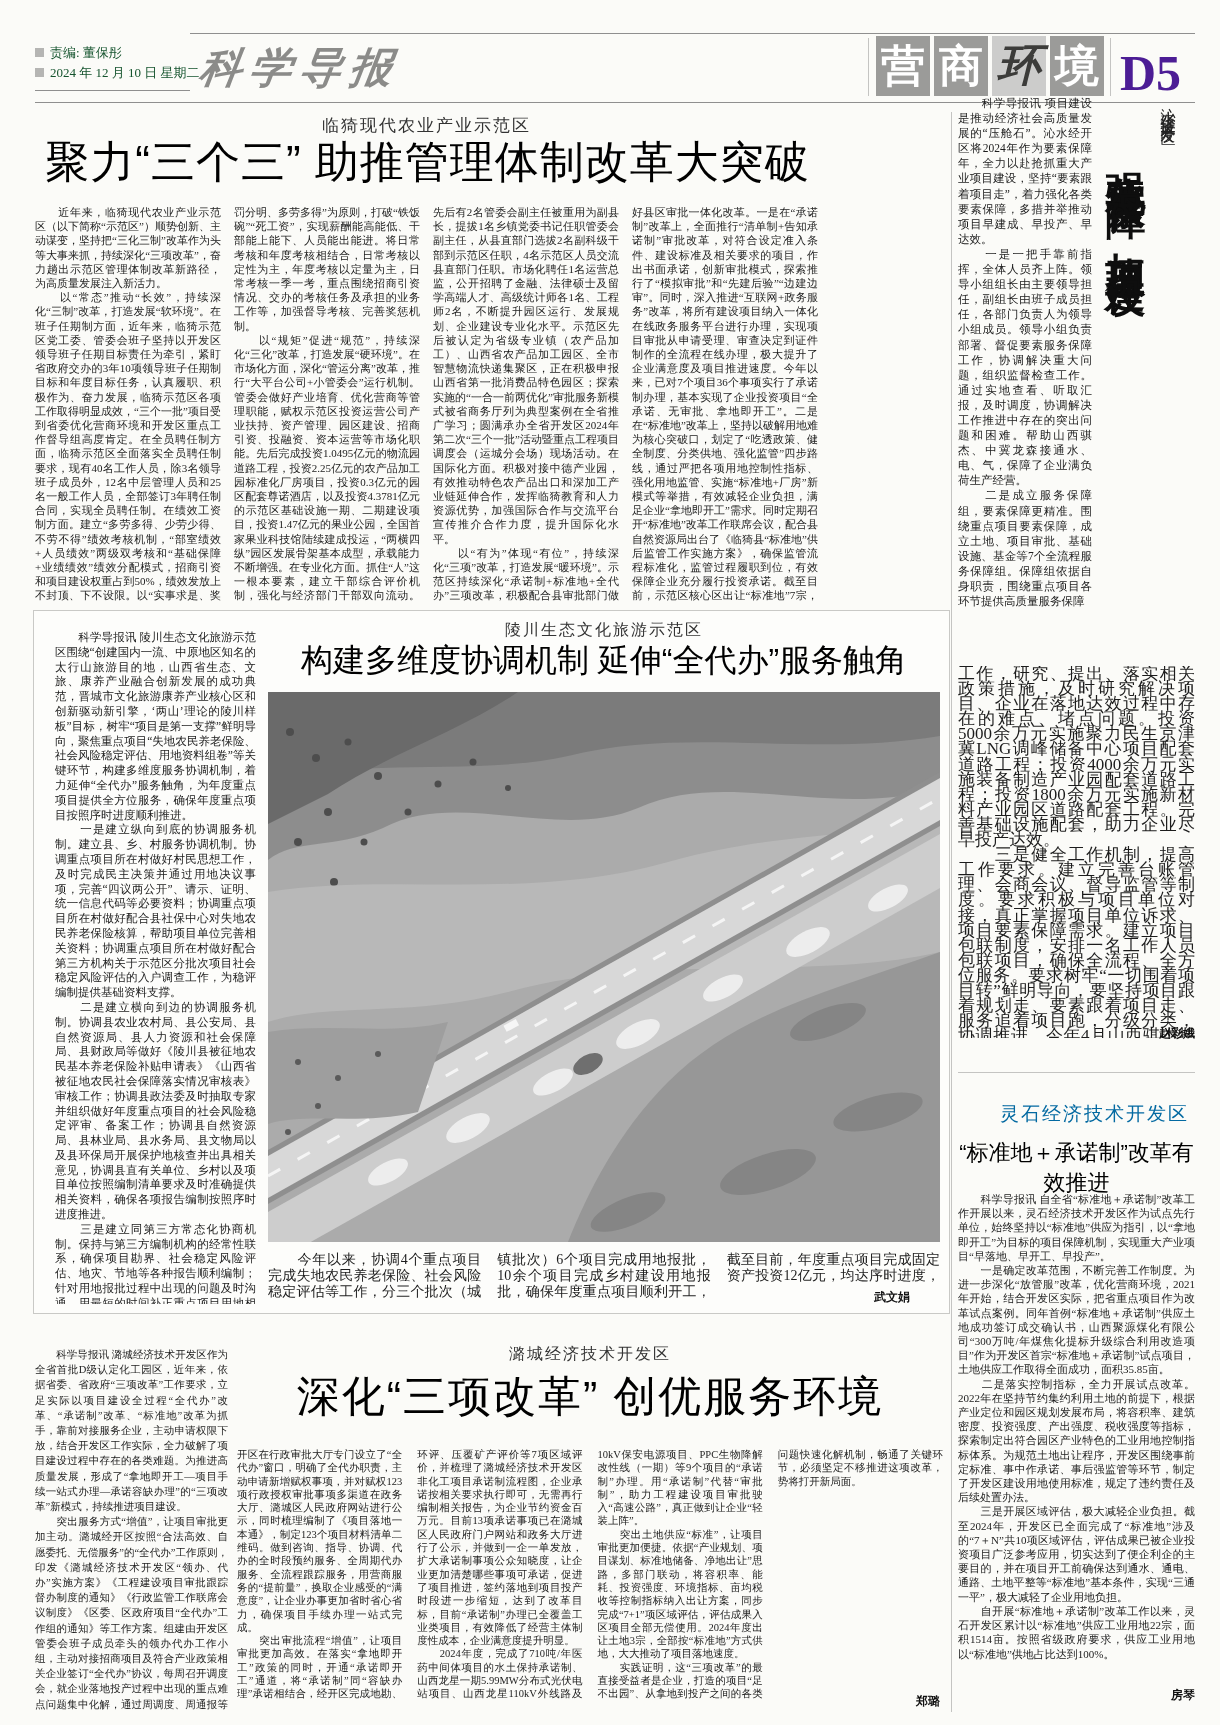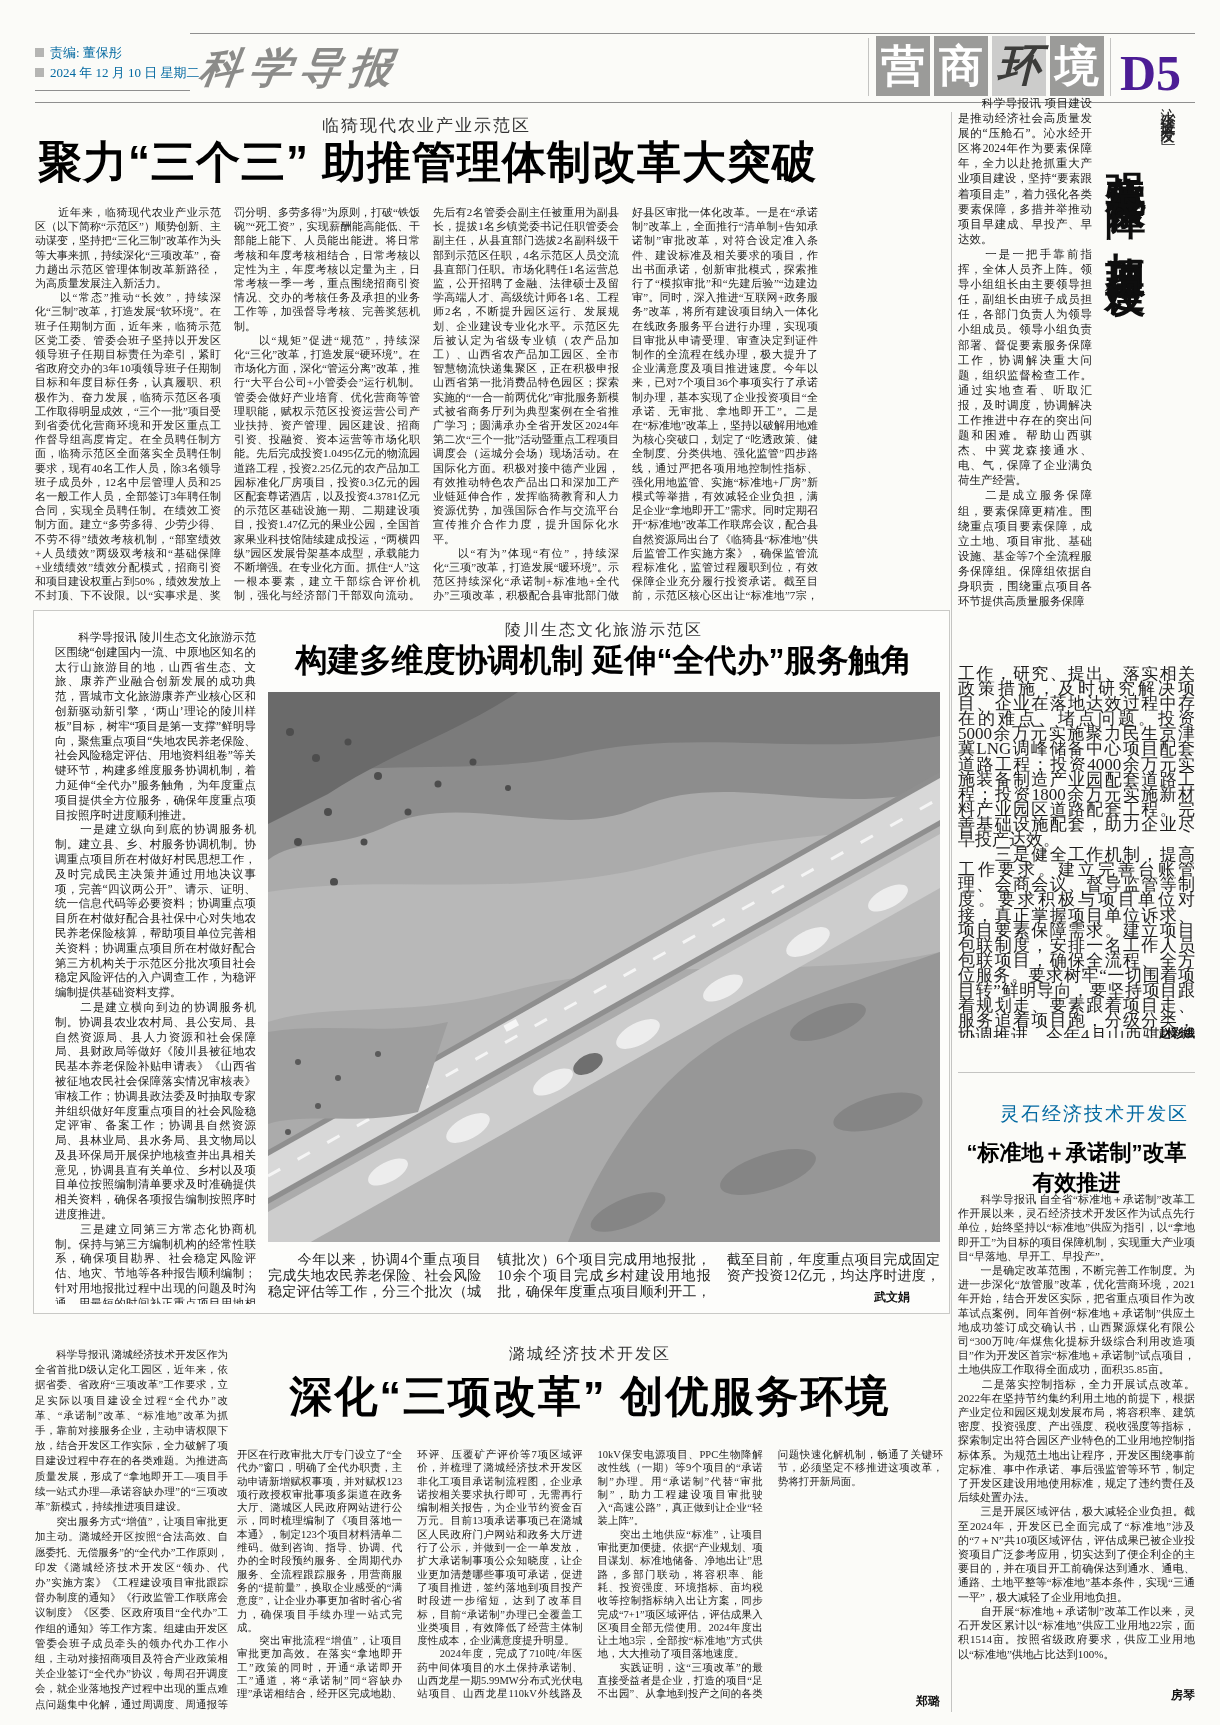--- a/index.html
+++ b/index.html
@@ -2,33 +2,33 @@
 <html><head>
 <meta charset="utf-8">
 <style>
   html,body{margin:0;padding:0;background:#e8e8e4;}
   .page{position:relative;width:1220px;height:1725px;background:#fbfbf8;margin:0 auto;
         font-family:"Liberation Serif","DejaVu Serif",serif;color:#1c1c1c;overflow:hidden;}
   .abs{position:absolute;}
   .rule{position:absolute;background:#8f8f8f;}
   .rule.light{background:#c4c4c2;}
   
-  .meta-line{font-size:13px;color:#0369a1;line-height:20px;white-space:nowrap;}
+  .meta-line{font-size:13px;color:#14532d;line-height:20px;white-space:nowrap;}
   .sq{display:inline-block;width:9px;height:9px;background:#b5b5b3;margin-right:6px;}
   .masthead{font-size:42px;font-weight:700;font-style:italic;color:#8b8b89;
             letter-spacing:8px;transform:skewX(-8deg);font-family:"Liberation Serif",serif;}
   .secbox{position:absolute;width:54px;height:60px;background:#9b9b99;color:#ffffff;
           display:flex;align-items:center;justify-content:center;
           font:700 44px/1 "Liberation Sans","DejaVu Sans",sans-serif;}
   .secbox.light{background:#cccccb;color:#3c3c3a;font-family:"Liberation Serif",serif;font-style:italic;}
   .pageno{font:700 50px/1 "Liberation Serif",serif;color:#4c1d95;}
   
   .kicker{position:absolute;text-align:center;color:#333;letter-spacing:2px;
           font-family:"Liberation Sans","DejaVu Sans",sans-serif;}
-  .headline{position:absolute;text-align:center;color:#000;font-weight:700;
+  .headline{position:absolute;text-align:center;color:#000;font-weight:400;
             font-family:"Liberation Sans","DejaVu Sans",sans-serif;}
   .flow{position:absolute;text-align:justify;white-space:pre-wrap;overflow:hidden;column-fill:auto;}
   .byline{position:absolute;font:700 12px/14px "Liberation Sans","DejaVu Sans",sans-serif;
           color:#111;text-align:right;}
   .vtext{position:absolute;writing-mode:vertical-rl;text-orientation:upright;}
   #qinshui-vhead{font-family:"Liberation Serif",serif;font-weight:700;font-size:40px;
                  letter-spacing:5px;color:#0e0e0e;}
   #qinshui-vkicker{font-family:"Liberation Sans",sans-serif;font-size:15px;letter-spacing:3px;color:#222;}
   #linyi-body{left:35px;top:205px;width:783px;height:400px;column-count:4;column-gap:13px;
               font-size:11px;line-height:14.2px;}

